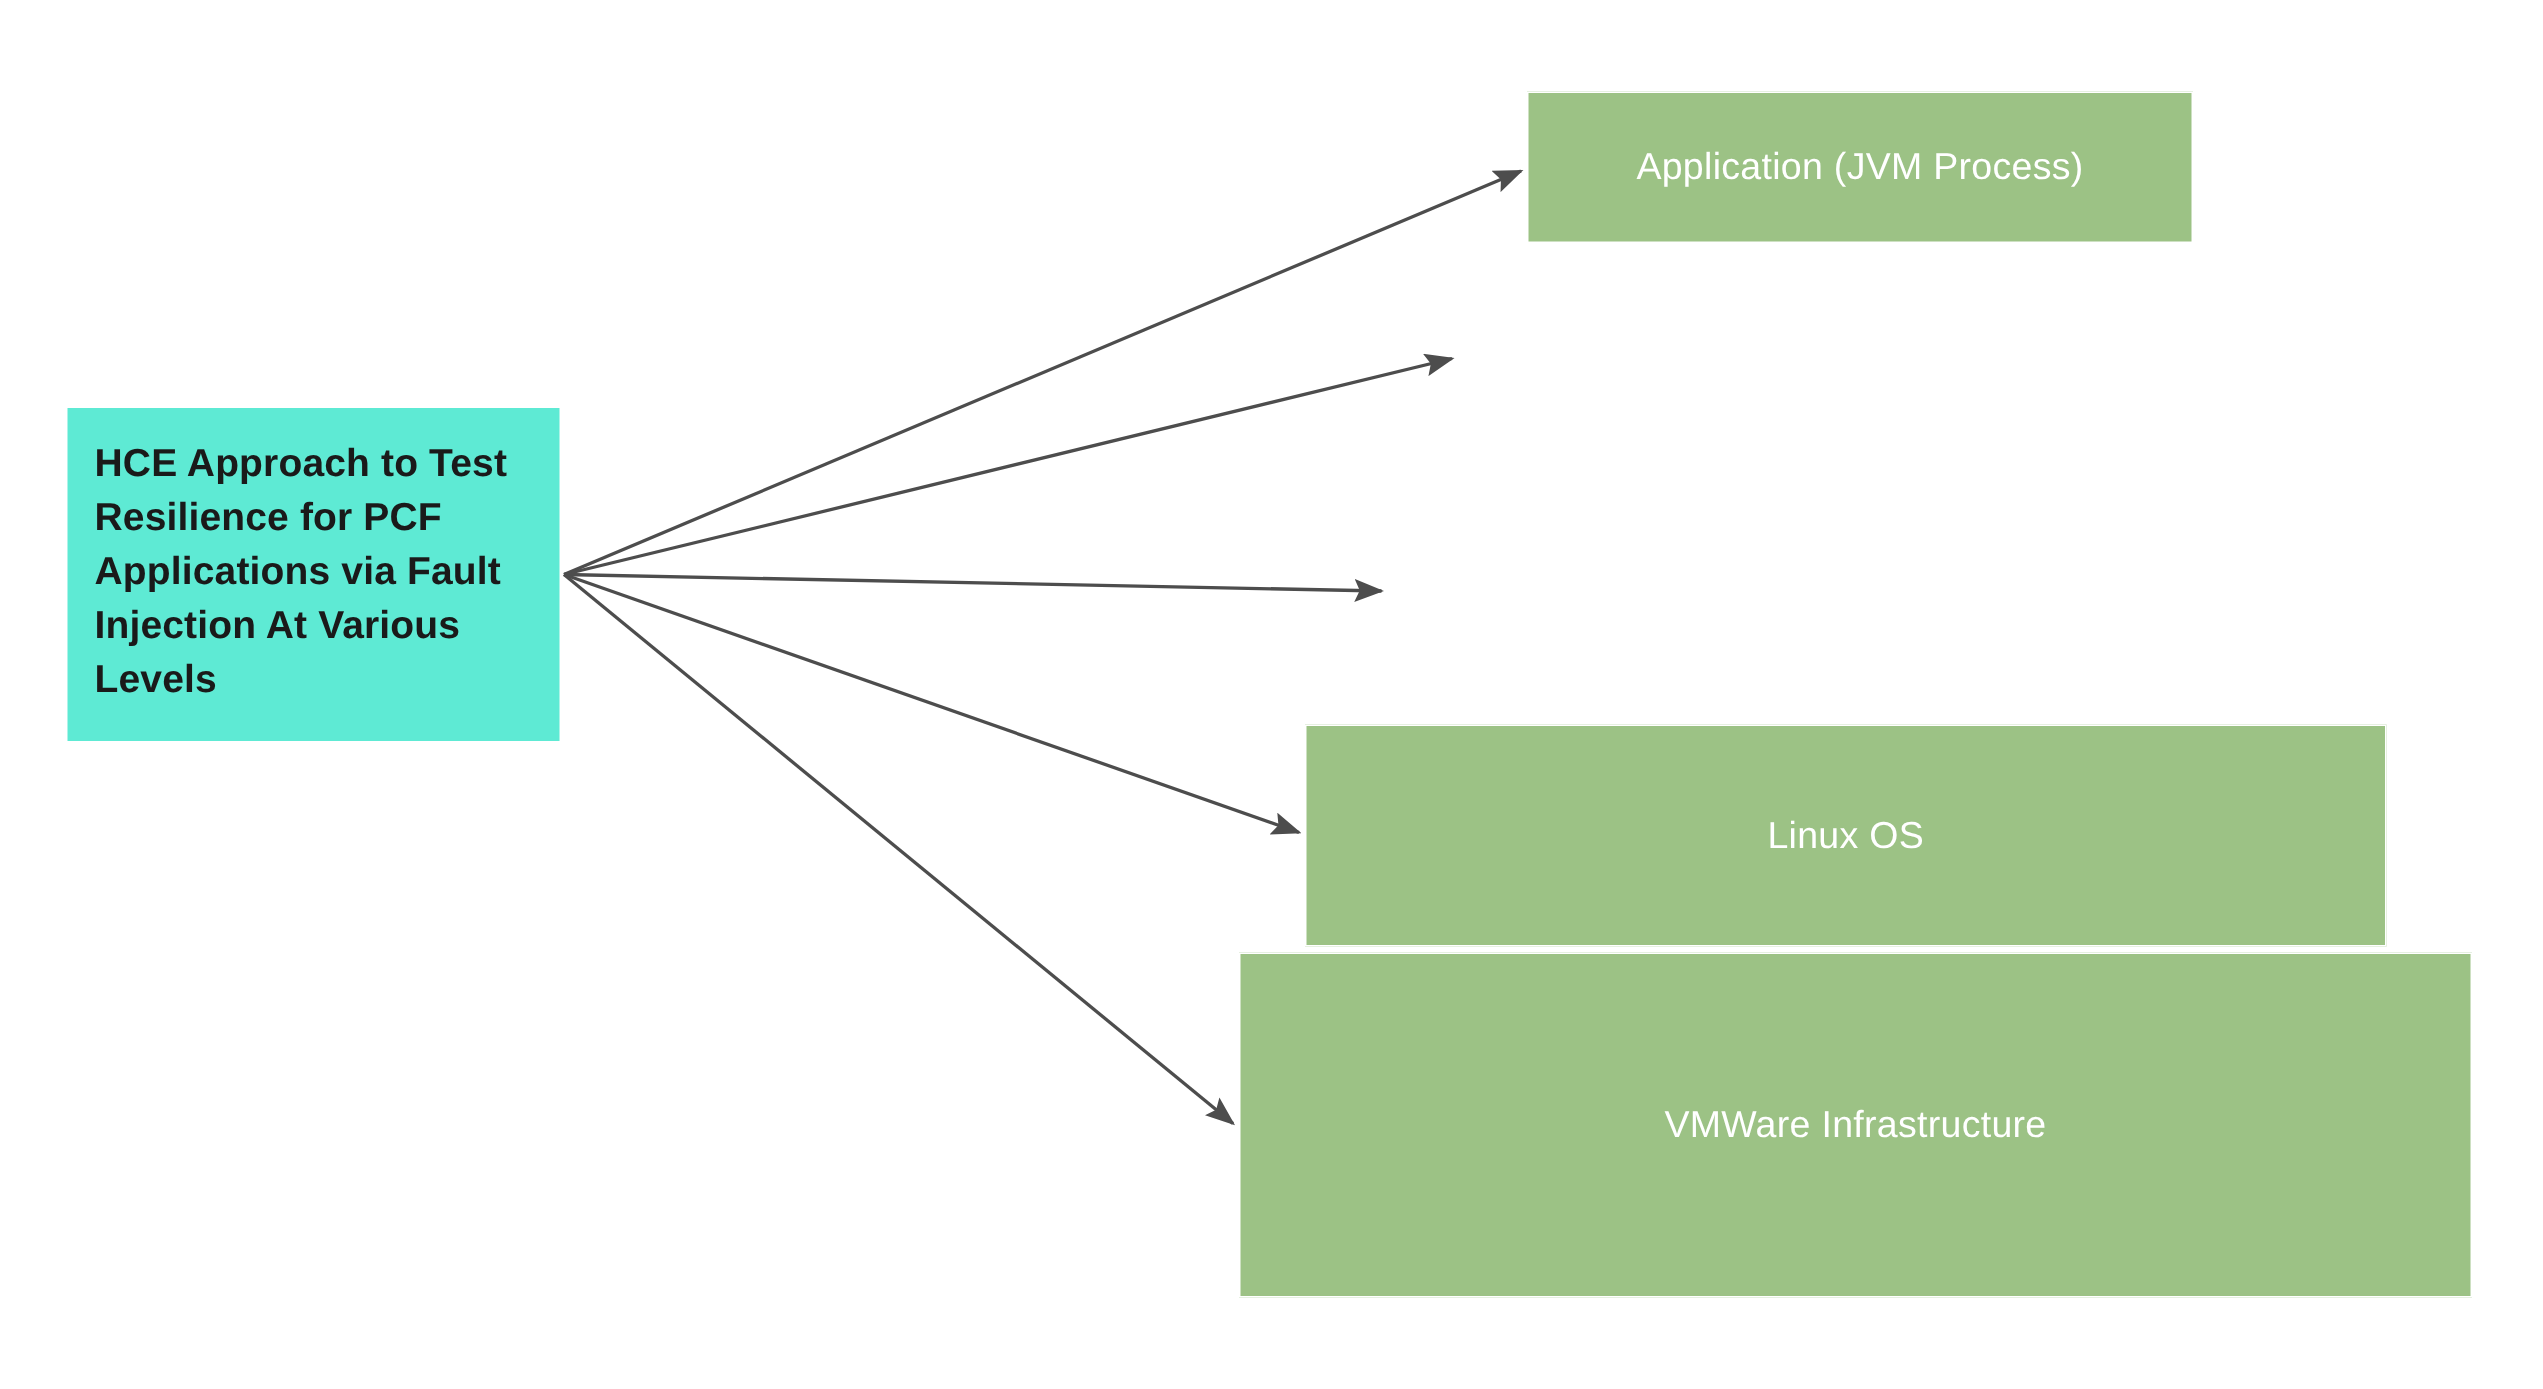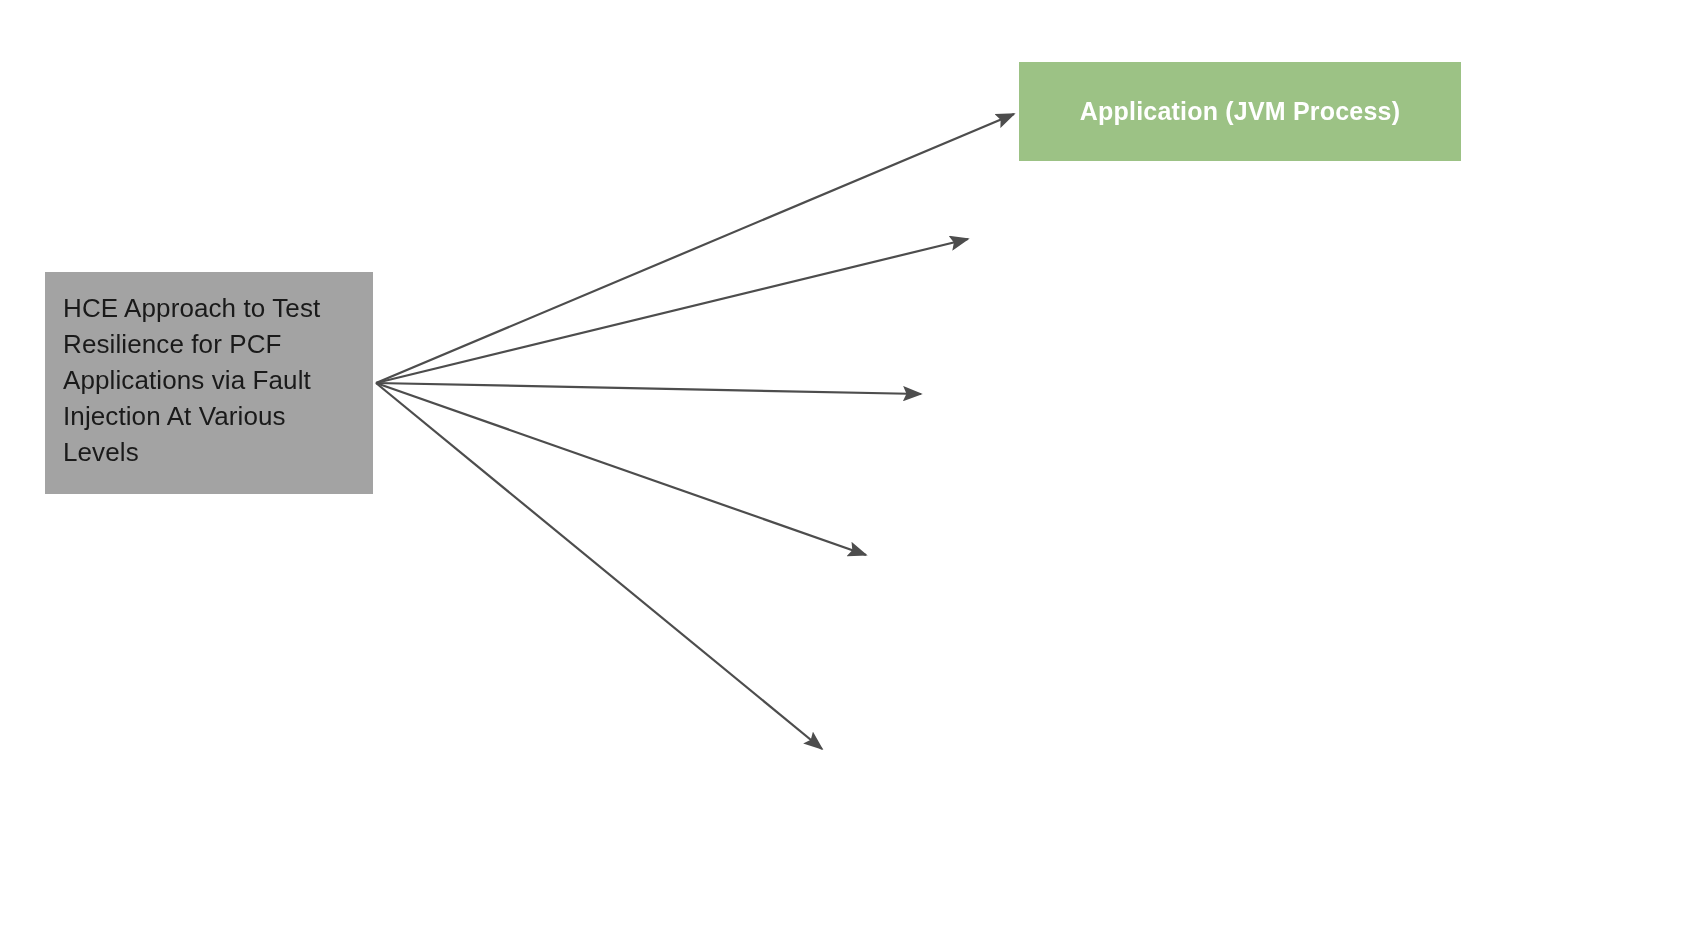--- a/index.html
+++ b/index.html
@@ -23,41 +23,41 @@
     top: 0;
     width: 1695px;
     height: 926px;
   }
   .source-box {
     position: absolute;
     left: 45px;
     top: 272px;
     width: 328px;
     height: 222px;
-    background: #a3a3a3;
+    background: #5eead4;
     box-sizing: border-box;
     padding: 18px 16px 0 18px;
     color: #1a1a1a;
     font-size: 26px;
     line-height: 36px;
-    font-weight: 400;
+    font-weight: 700;
     letter-spacing: 0.1px;
     z-index: 3;
   }
   .layer-box {
     position: absolute;
     background: #9cc285;
     border: 1px solid #ffffff;
     box-sizing: border-box;
     display: flex;
     align-items: center;
     justify-content: center;
     color: #ffffff;
     font-size: 25px;
-    font-weight: bold;
+    font-weight: normal;
     letter-spacing: 0.2px;
     text-align: center;
     z-index: 2;
   }
 </style>
 </head>
 <body>
 
 <div id="canvas">
 
@@ -79,15 +79,21 @@
   <div class="source-box">
     <span>HCE Approach to Test Resilience for PCF Applications via Fault Injection At Various Levels</span>
   </div>
 
   <div class="layer-box" style="left:1018px; top:61px; width:444px; height:101px;">
     <span>Application (JVM Process)</span>
   </div>
 
 
 
+  <div class="layer-box" style="left:870px; top:483px; width:721px; height:148px;">
+    <span>Linux OS</span>
+  </div>
 
+  <div class="layer-box" style="left:826px; top:635px; width:822px; height:230px;">
+    <span>VMWare Infrastructure</span>
+  </div>
 
 </div>
 
 </body></html>

